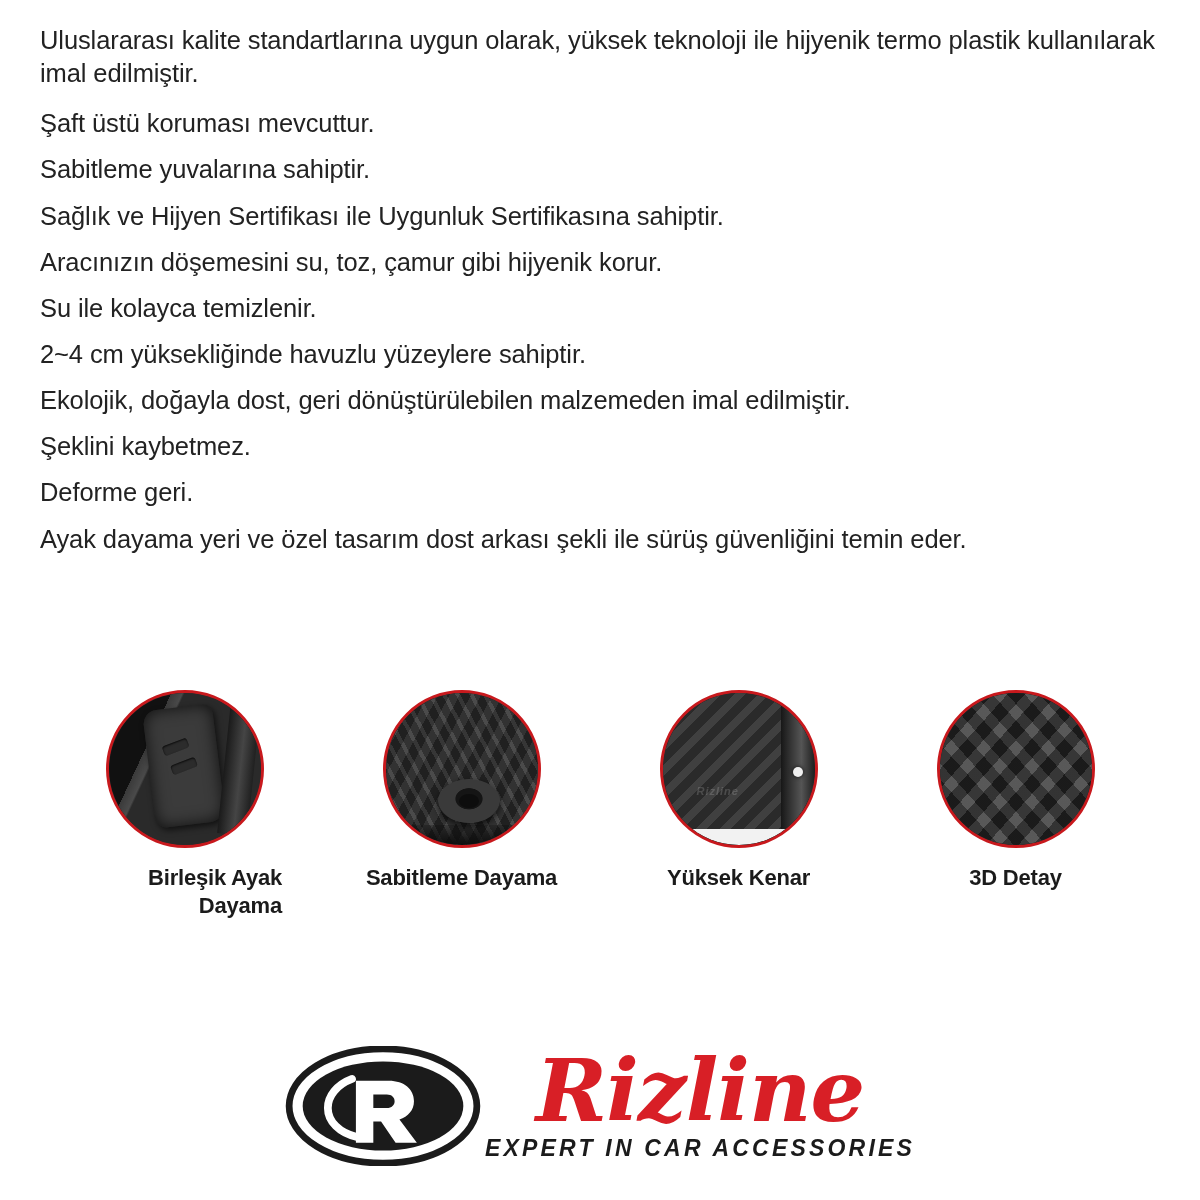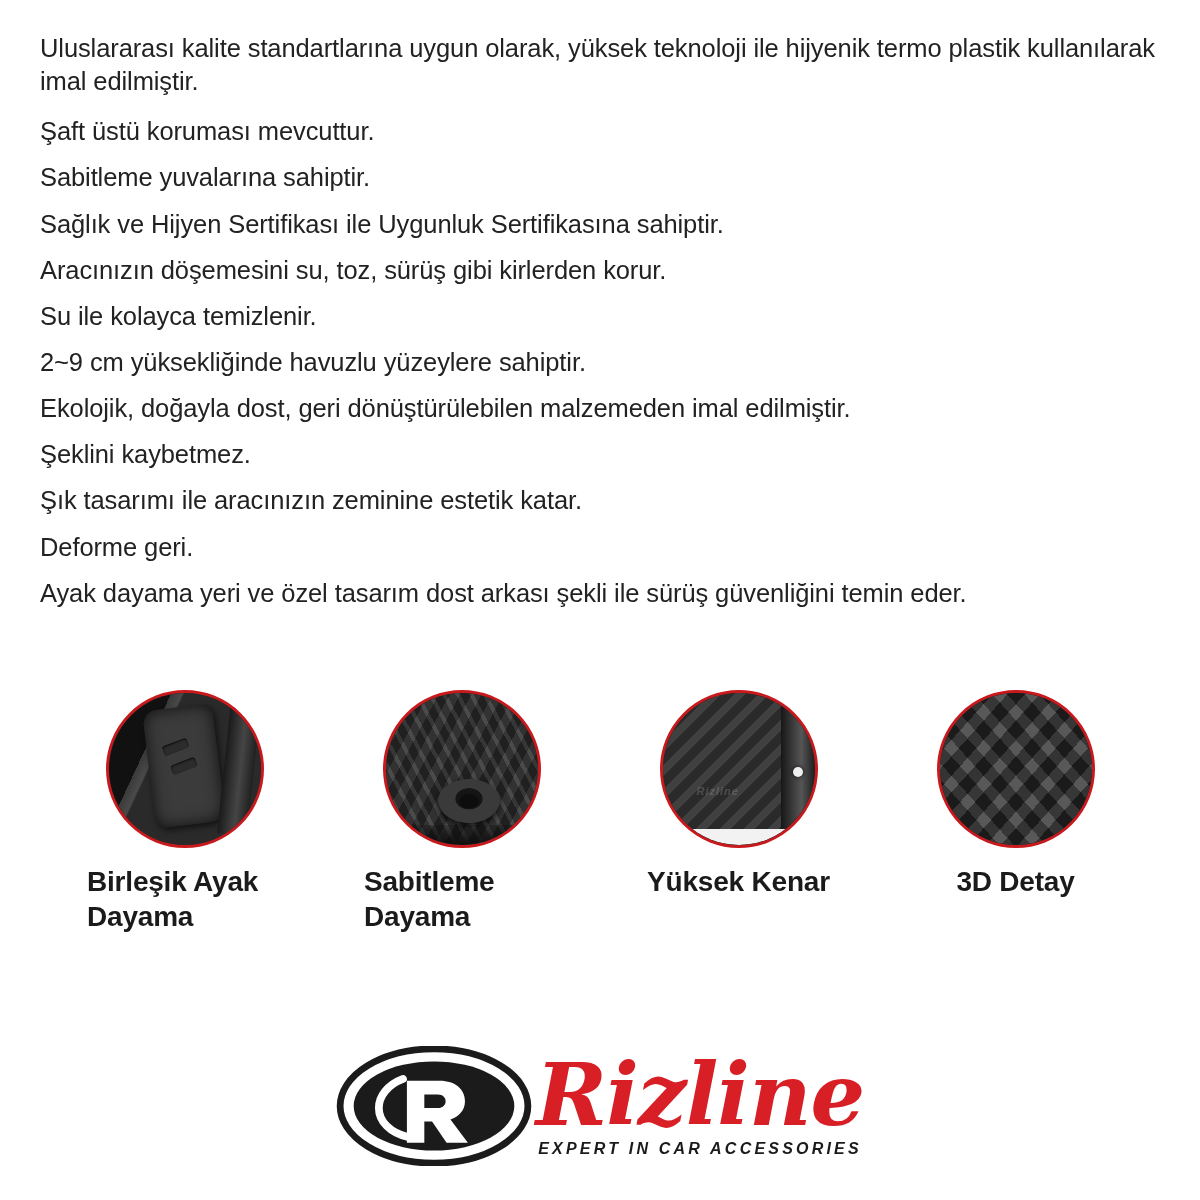--- a/index.html
+++ b/index.html
@@ -11,21 +11,21 @@
     width: 1200px;
     height: 1200px;
     font-family: "Liberation Sans", sans-serif;
     color: #1b1b1b;
     overflow: hidden;
     position: relative;
   }
 
   
   .features {
-    padding: 32px 44px 0 40px;
+    padding: 24px 44px 0 40px;
   }
   .feature-line {
     font-size: 25.5px;
     line-height: 1.30;
     color: #222222;
     margin: 0 0 17px 0;
     letter-spacing: -0.1px;
     font-weight: 400;
   }
   .feature-line.tight {
@@ -58,24 +58,24 @@
     background: #2b2b2b;
   }
   .circle-inner {
     position: absolute;
     inset: 0;
     border-radius: 50%;
     overflow: hidden;
   }
   .detail-caption {
     margin-top: 16px;
-    font-size: 28px;
+    font-size: 22px;
     font-weight: 700;
     color: #1b1b1b;
-    text-align: left;
+    text-align: right;
     line-height: 1.25;
     letter-spacing: -0.2px;
   }
 
   
   .tex-footrest {
     background:
       linear-gradient(115deg, #111 0%, #111 28%, #3a3a3a 28%, #4a4a4a 33%, #2a2a2a 34%, #2a2a2a 100%),
       #2e2e2e;
   }
@@ -226,40 +226,39 @@
     font-weight: 700;
     font-size: 86px;
     color: #d81f26;
     line-height: 0.95;
     letter-spacing: -1px;
   }
   .logo-tagline {
     font-family: "Liberation Sans", sans-serif;
     font-style: italic;
     font-weight: 700;
-    font-size: 16px;
+    font-size: 23px;
     letter-spacing: 3.2px;
     color: #1b1b1b;
     margin-top: 4px;
   }
 </style>
 </head>
 <body>
 
 <section class="features">
   <p class="feature-line">Uluslararası kalite standartlarına uygun olarak, yüksek teknoloji ile hijyenik termo plastik kullanılarak imal edilmiştir.</p>
   <p class="feature-line tight">Şaft üstü koruması mevcuttur.</p>
   <p class="feature-line tight">Sabitleme yuvalarına sahiptir.</p>
   <p class="feature-line tight">Sağlık ve Hijyen Sertifikası ile Uygunluk Sertifikasına sahiptir.</p>
-  <p class="feature-line tight">Aracınızın döşemesini su, toz, sürüş gibi kirlerden korur.</p>
+  <p class="feature-line tight">Aracınızın döşemesini su, toz, çamur gibi hijyenik korur.</p>
   <p class="feature-line tight">Su ile kolayca temizlenir.</p>
-  <p class="feature-line tight">2~9 cm yüksekliğinde havuzlu yüzeylere sahiptir.</p>
+  <p class="feature-line tight">2~4 cm yüksekliğinde havuzlu yüzeylere sahiptir.</p>
   <p class="feature-line tight">Ekolojik, doğayla dost, geri dönüştürülebilen malzemeden imal edilmiştir.</p>
   <p class="feature-line tight">Şeklini kaybetmez.</p>
-  <p class="feature-line tight">Şık tasarımı ile aracınızın zeminine estetik katar.</p>
   <p class="feature-line tight">Deforme geri.</p>
   <p class="feature-line tight">Ayak dayama yeri ve özel tasarım dost arkası şekli ile sürüş güvenliğini temin eder.</p>
 </section>
 
 <section class="details-row">
 
   <div class="detail-item">
     <div class="circle-wrap">
       <div class="circle-inner tex-footrest">
         <div class="plate"></div>

